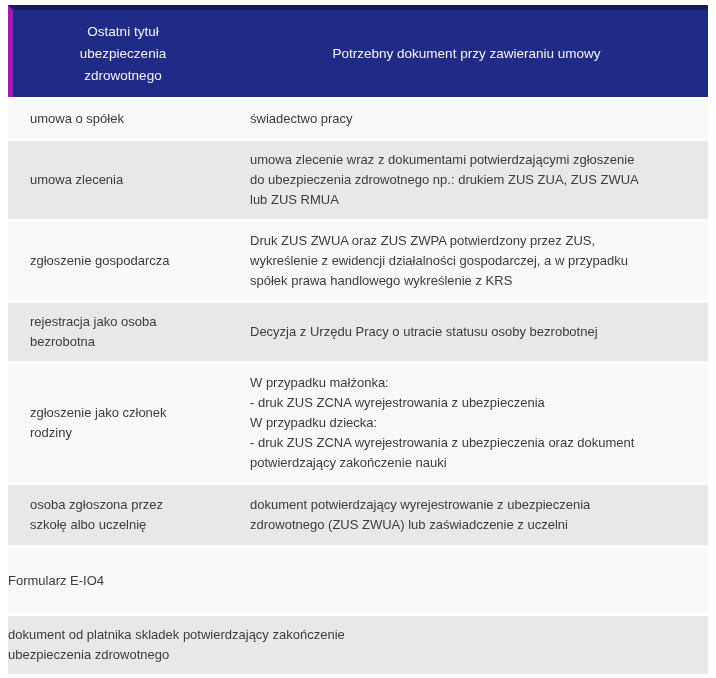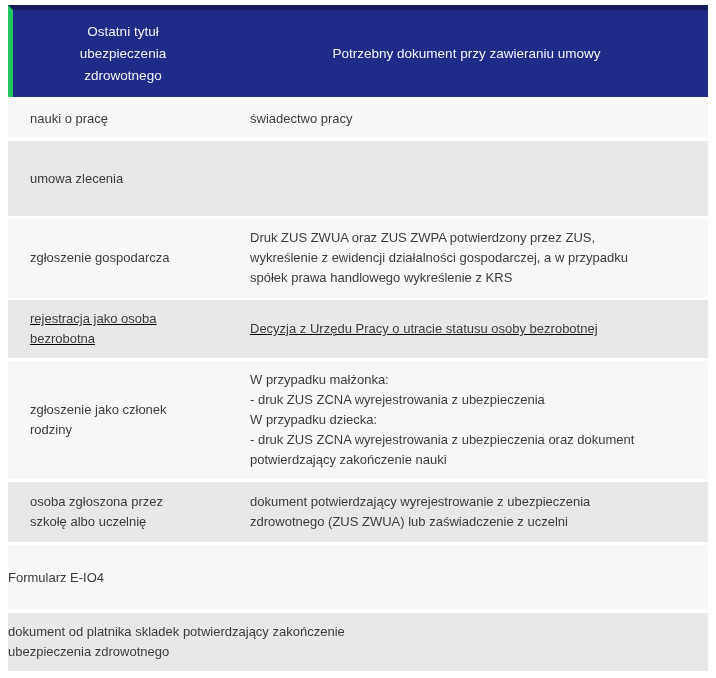--- a/index.html
+++ b/index.html
@@ -15,21 +15,21 @@
   }
   .table-wrap {
     margin: 5px 8px 0 8px;
     width: 700px;
   }
   .thead {
     box-sizing: border-box;
     height: 92px;
     background: #1f2b87;
     border-top: 5px solid #191c5c;
-    border-left: 5px solid #22c55e;
+    border-left: 5px solid #a21caf;
     display: flex;
     align-items: center;
     margin-bottom: 3px;
     gap: 20px;
   }
   .thead .hcell {
     color: #f4f4fa;
     font-size: 13.5px;
     line-height: 22px;
     white-space: pre-line;
@@ -66,45 +66,48 @@
     padding: 9px 18px 9px 22px;
   }
   .cell.col2 {
     flex: 1 1 auto;
     padding: 9px 24px 9px 0;
   }
   
   .row.r1 { min-height: 38px; }
   .row.r2 { min-height: 78px; }
   .row.r3 { min-height: 78px; }
-  .row.r4 { min-height: 56px; text-decoration: underline; }
+  .row.r4 { min-height: 56px; }
   .row.r5 { min-height: 110px; }
   .row.r6 { min-height: 63px; align-items: center; }
   .row.r7 { min-height: 68px; }
   .row.r8 { min-height: 60px; }
 </style>
 </head>
 <body>
 
 <div class="table-wrap">
 
   <div class="thead">
     <div class="hcell col1">Ostatni tytuł
 ubezpieczenia
 zdrowotnego</div>
     <div class="hcell col2">Potrzebny dokument przy zawieraniu umowy</div>
   </div>
 
   <div class="rows">
     <div class="row r1">
-      <div class="cell col1">nauki o pracę</div>
+      <div class="cell col1">umowa o spółek</div>
       <div class="cell col2">świadectwo pracy</div>
     </div>
     <div class="row r2">
       <div class="cell col1">umowa zlecenia</div>
+      <div class="cell col2">umowa zlecenie wraz z dokumentami potwierdzającymi zgłoszenie
+do ubezpieczenia zdrowotnego np.: drukiem ZUS ZUA, ZUS ZWUA
+lub ZUS RMUA</div>
     </div>
     <div class="row r3">
       <div class="cell col1">zgłoszenie gospodarcza</div>
       <div class="cell col2">Druk ZUS ZWUA oraz ZUS ZWPA potwierdzony przez ZUS,
 wykreślenie z ewidencji działalności gospodarczej, a w przypadku
 spółek prawa handlowego wykreślenie z KRS</div>
     </div>
     <div class="row r4">
       <div class="cell col1">rejestracja jako osoba
 bezrobotna</div>

